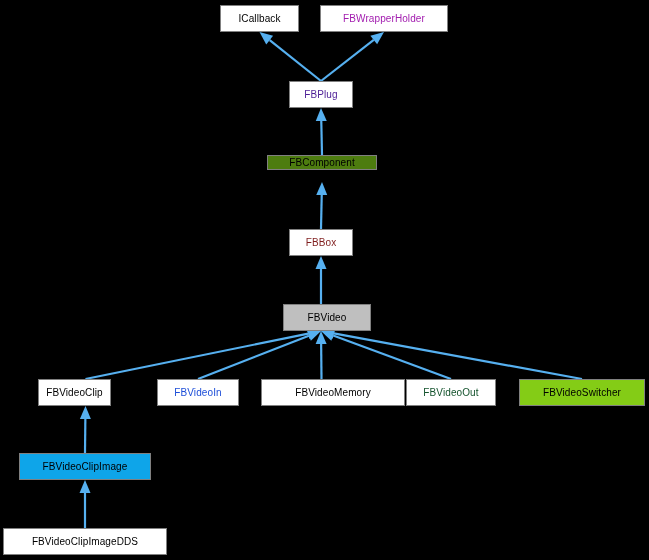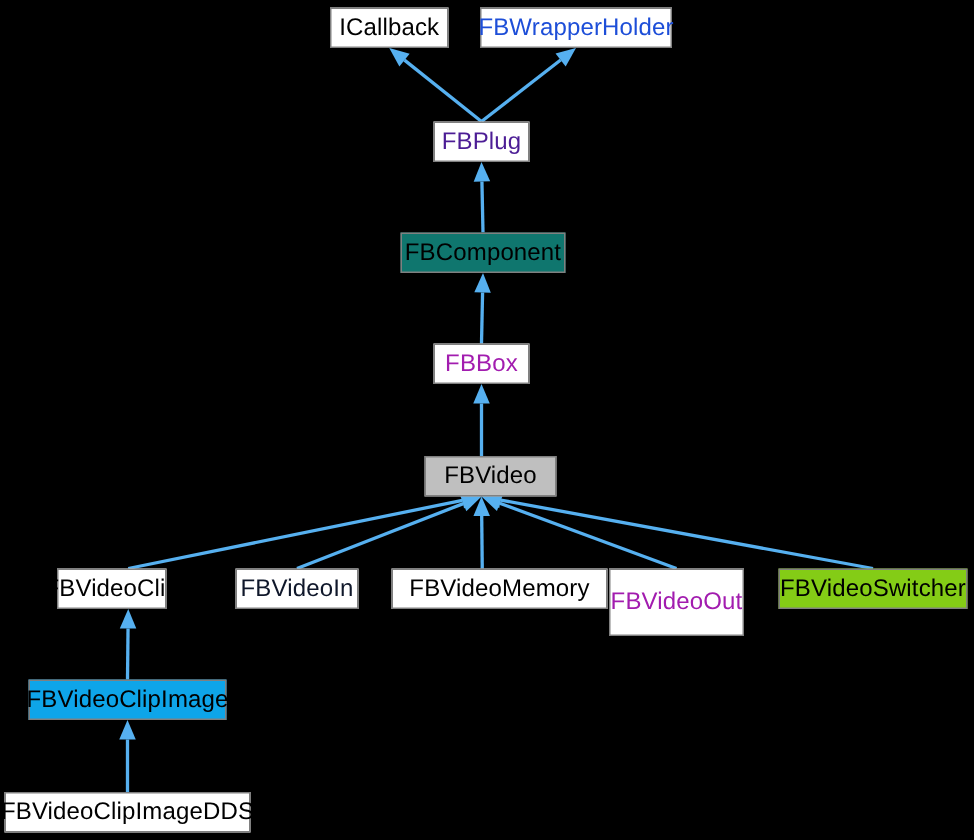--- a/index.html
+++ b/index.html
@@ -25,21 +25,21 @@
   }
   .node-box {
     position: absolute;
     box-sizing: border-box;
     border: 1px solid #808080;
     background: #ffffff;
     display: flex;
     align-items: center;
     justify-content: center;
     color: #000000;
-    font-size: 16px;
+    font-size: 10px;
     line-height: 1;
     white-space: nowrap;
     letter-spacing: 0.1px;
     font-family: "Liberation Sans", sans-serif;
     text-align: right;
   }
   .node-box.highlight {
     background: #bfbfbf;
   }
   .node-label {
@@ -101,45 +101,45 @@
           <line x1="85" y1="528" x2="85" y2="493" stroke="#56b0f0" stroke-width="2.2"></line>
           <polygon points="85,480 90.5,493 79.5,493" fill="#56b0f0"></polygon>
         </g>
       </g>
   </svg>
 
   <div id="nodes-layer">
       <div class="node-box" style="left: 220px; top: 5px; width: 79px; height: 27px; border-color: rgb(128, 128, 128); background: rgb(255, 255, 255); color: rgb(0, 0, 0);">
         <span class="node-label">ICallback</span>
       </div>
-      <div class="node-box" style="left: 320px; top: 5px; width: 128px; height: 27px; border-color: rgb(128, 128, 128); background: rgb(255, 255, 255); color: #1d4ed8;">
+      <div class="node-box" style="left: 320px; top: 5px; width: 128px; height: 27px; border-color: rgb(128, 128, 128); background: rgb(255, 255, 255); color: #a21caf;">
         <span class="node-label">FBWrapperHolder</span>
       </div>
       <div class="node-box" style="left: 289px; top: 81px; width: 64px; height: 27px; border-color: rgb(128, 128, 128); background: rgb(255, 255, 255); color: #4c1d95;">
         <span class="node-label">FBPlug</span>
       </div>
-      <div class="node-box" style="left: 267px; top: 155px; width: 110px; height: 27px; border-color: rgb(128, 128, 128); background: #0f766e; color: rgb(0, 0, 0);">
+      <div class="node-box" style="left: 267px; top: 155px; width: 110px; height: 15px; border-color: rgb(128, 128, 128); background: #4d7c0f; color: rgb(0, 0, 0);">
         <span class="node-label">FBComponent</span>
       </div>
-      <div class="node-box" style="left: 289px; top: 229px; width: 64px; height: 27px; border-color: rgb(128, 128, 128); background: rgb(255, 255, 255); color: #a21caf;">
+      <div class="node-box" style="left: 289px; top: 229px; width: 64px; height: 27px; border-color: rgb(128, 128, 128); background: rgb(255, 255, 255); color: #7f1d1d;">
         <span class="node-label">FBBox</span>
       </div>
       <div class="node-box highlight" style="left: 283px; top: 304px; width: 88px; height: 27px; border-color: rgb(128, 128, 128); background: rgb(191, 191, 191); color: rgb(0, 0, 0);">
         <span class="node-label">FBVideo</span>
       </div>
       <div class="node-box" style="left: 38px; top: 379px; width: 73px; height: 27px; border-color: rgb(128, 128, 128); background: rgb(255, 255, 255); color: rgb(0, 0, 0);">
         <span class="node-label">FBVideoClip</span>
       </div>
-      <div class="node-box" style="left: 157px; top: 379px; width: 82px; height: 27px; border-color: rgb(128, 128, 128); background: rgb(255, 255, 255); color: #0f172a;">
+      <div class="node-box" style="left: 157px; top: 379px; width: 82px; height: 27px; border-color: rgb(128, 128, 128); background: rgb(255, 255, 255); color: #1d4ed8;">
         <span class="node-label">FBVideoIn</span>
       </div>
       <div class="node-box" style="left: 261px; top: 379px; width: 144px; height: 27px; border-color: rgb(128, 128, 128); background: rgb(255, 255, 255); color: rgb(0, 0, 0);">
         <span class="node-label">FBVideoMemory</span>
       </div>
-      <div class="node-box" style="left: 406px; top: 379px; width: 90px; height: 45px; border-color: rgb(128, 128, 128); background: rgb(255, 255, 255); color: #a21caf;">
+      <div class="node-box" style="left: 406px; top: 379px; width: 90px; height: 27px; border-color: rgb(128, 128, 128); background: rgb(255, 255, 255); color: #14532d;">
         <span class="node-label">FBVideoOut</span>
       </div>
       <div class="node-box" style="left: 519px; top: 379px; width: 126px; height: 27px; border-color: rgb(128, 128, 128); background: #84cc16; color: rgb(0, 0, 0);">
         <span class="node-label">FBVideoSwitcher</span>
       </div>
       <div class="node-box" style="left: 19px; top: 453px; width: 132px; height: 27px; border-color: rgb(128, 128, 128); background: #0ea5e9; color: rgb(0, 0, 0);">
         <span class="node-label">FBVideoClipImage</span>
       </div>
       <div class="node-box" style="left: 3px; top: 528px; width: 164px; height: 27px; border-color: rgb(128, 128, 128); background: rgb(255, 255, 255); color: rgb(0, 0, 0);">
         <span class="node-label">FBVideoClipImageDDS</span>

